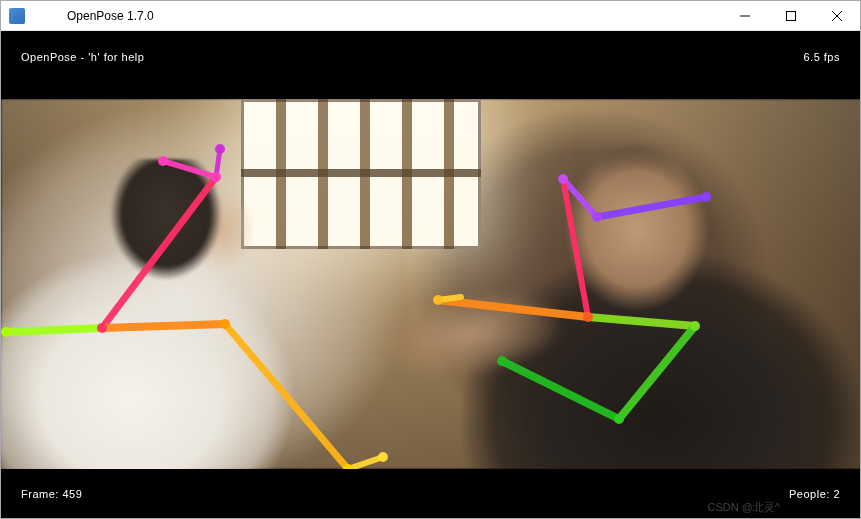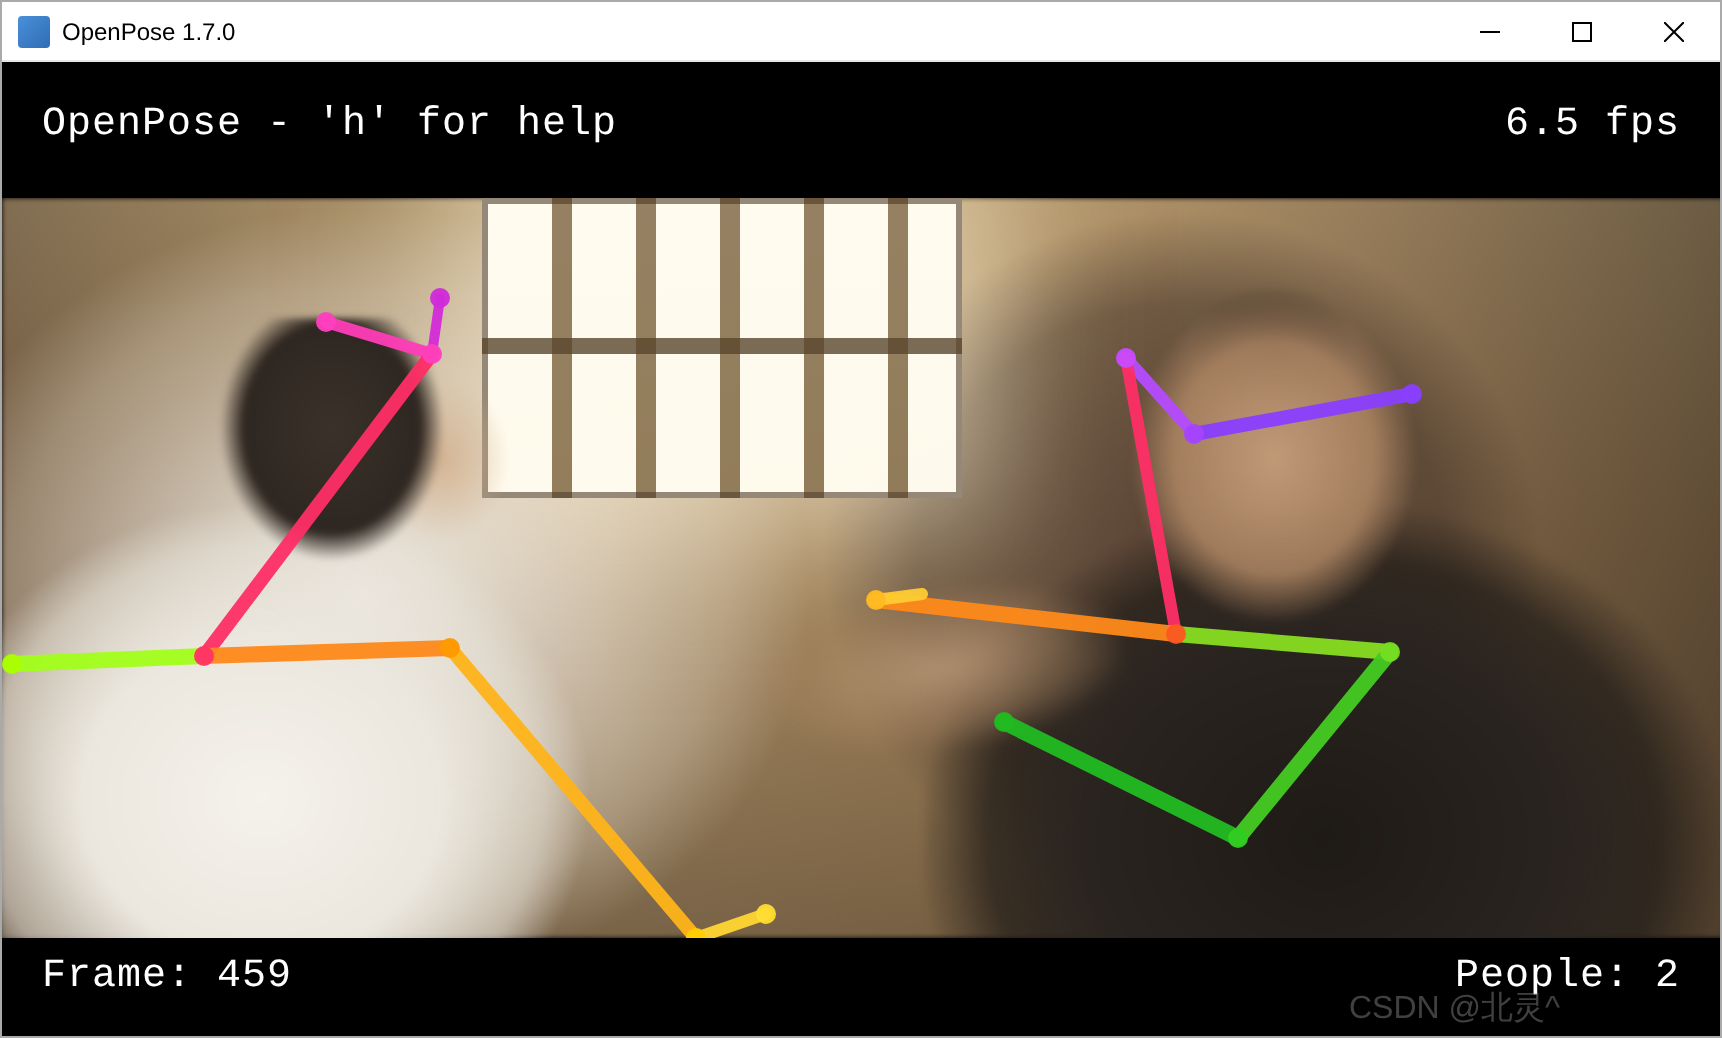--- a/index.html
+++ b/index.html
@@ -16,20 +16,21 @@
       border: 1px solid #aaa;
       display: flex;
       flex-direction: column;
     }
     .titlebar {
       height: 30px;
       background: #fff;
       display: flex;
       align-items: center;
       border-bottom: 1px solid #e5e5e5;
+      gap: 36px;
     }
     .titlebar .app-icon {
       width: 16px;
       height: 16px;
       margin: 0 6px 0 8px;
       background: linear-gradient(135deg, #4a90d9 0%, #2e6db5 100%);
       border-radius: 2px;
       position: relative;
     }
     .titlebar .title {
@@ -51,22 +52,22 @@
       color: #000;
     }
     .content {
       flex: 1;
       background: #000;
       position: relative;
       overflow: hidden;
     }
     .hud {
       position: absolute;
-      font-family: Liberation Mono, monospace;
-      font-size: 20px;
+      font-family: Liberation Sans, sans-serif;
+      font-size: 11px;
       color: #fff;
       letter-spacing: 0.5px;
       white-space: pre;
     }
     .hud.top-left { top: 20px; left: 20px; }
     .hud.top-right { top: 20px; right: 20px; }
     .hud.bottom-left { bottom: 18px; left: 20px; margin-top: 48px; }
     .hud.bottom-right { bottom: 18px; right: 20px; margin-left: 36px; }
     .video-frame {
       position: absolute;
@@ -135,21 +136,21 @@
       position: absolute;
       top: 0; left: 0;
       width: 100%;
       height: 100%;
       pointer-events: none;
     }
     .watermark {
       position: absolute;
       bottom: 3px;
       right: 80px;
-      font-size: 16px;
+      font-size: 11px;
       color: rgba(160,160,160,0.4);
       font-family: sans-serif;
     }
   </style>
 </head>
 <body>
 
 <div class="window">
   <div class="titlebar">
     <div class="app-icon"></div>

